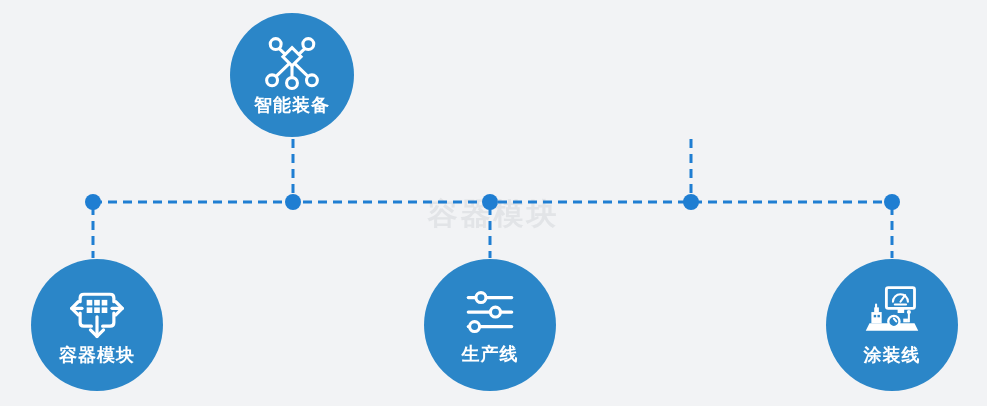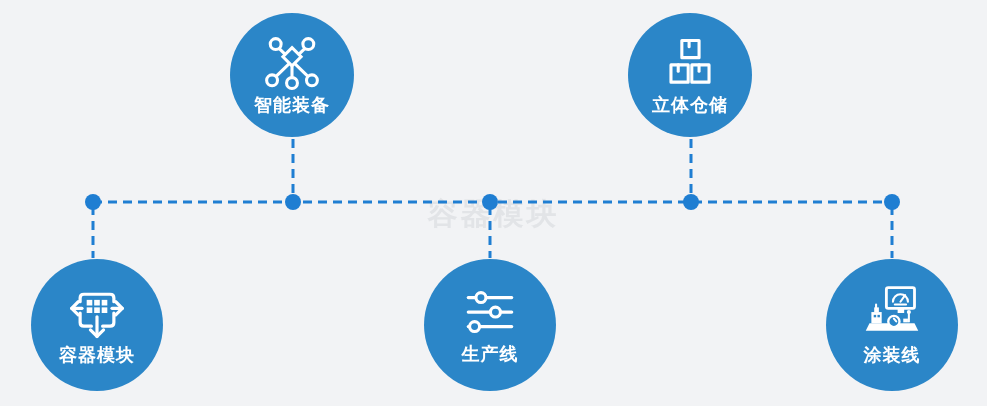--- a/index.html
+++ b/index.html
@@ -102,33 +102,20 @@
         <circle class="bg" cx="14" cy="10" r="6"></circle>
         <circle class="bg" cx="50" cy="10" r="6"></circle>
         <circle class="bg" cx="10" cy="50" r="6"></circle>
         <circle class="bg" cx="54" cy="50" r="6"></circle>
         <circle class="bg" cx="32" cy="53" r="6"></circle>
       </svg>
     </span>
     <span class="label">智能装备</span>
   </div>
 
-  <div class="node top pos-top-right">
-    <span class="icon">
-      <svg width="58" height="58" viewBox="0 0 64 64">
-        <rect class="s" x="23" y="6" width="19" height="19"></rect>
-        <line class="s" x1="31" y1="6" x2="31" y2="13"></line>
-        <rect class="s" x="11" y="33" width="19" height="19"></rect>
-        <line class="s" x1="19" y1="33" x2="19" y2="40"></line>
-        <rect class="s" x="34" y="33" width="19" height="19"></rect>
-        <line class="s" x1="42" y1="33" x2="42" y2="40"></line>
-      </svg>
-    </span>
-    <span class="label">立体仓储</span>
-  </div>
 
   <div class="node bottom pos-bottom-left">
     <span class="icon">
       <svg width="60" height="60" viewBox="0 0 64 64">
         <path class="s" d="M14 20 V16 Q14 12 18 12 H46 Q50 12 50 16 V20"></path>
         <path class="s" d="M14 32 V42 Q14 46 18 46 H26"></path>
         <path class="s" d="M50 32 V42 Q50 46 46 46 H38"></path>
         <path class="s" d="M12 20 L5 27 L12 34"></path>
         <line class="s" x1="5" y1="27" x2="16" y2="27"></line>
         <path class="s" d="M52 20 L59 27 L52 34"></path>

